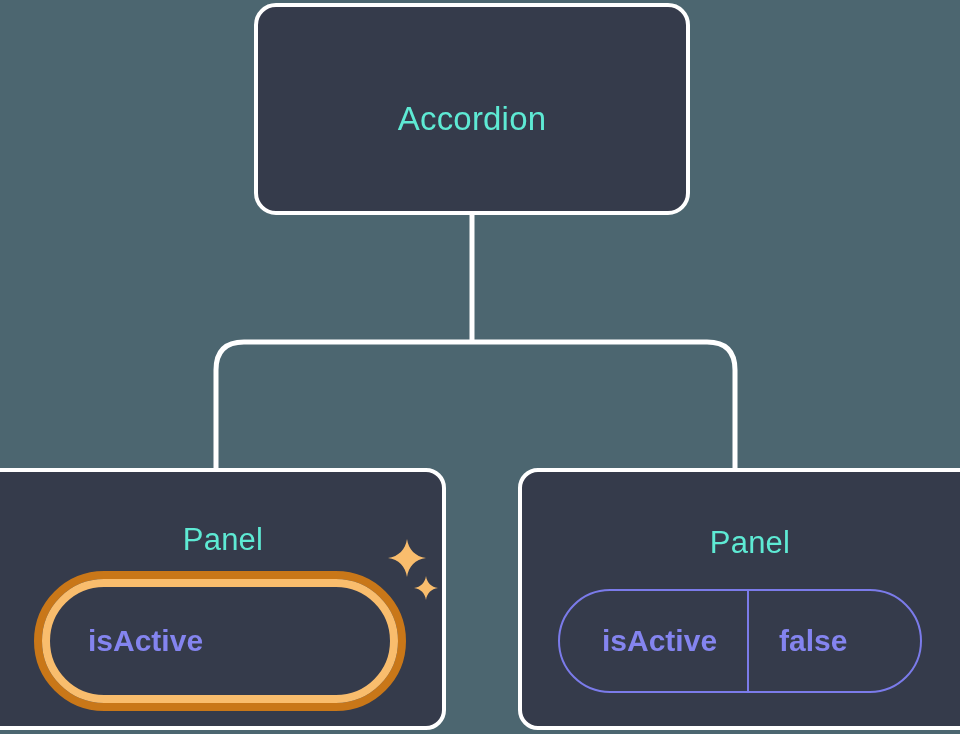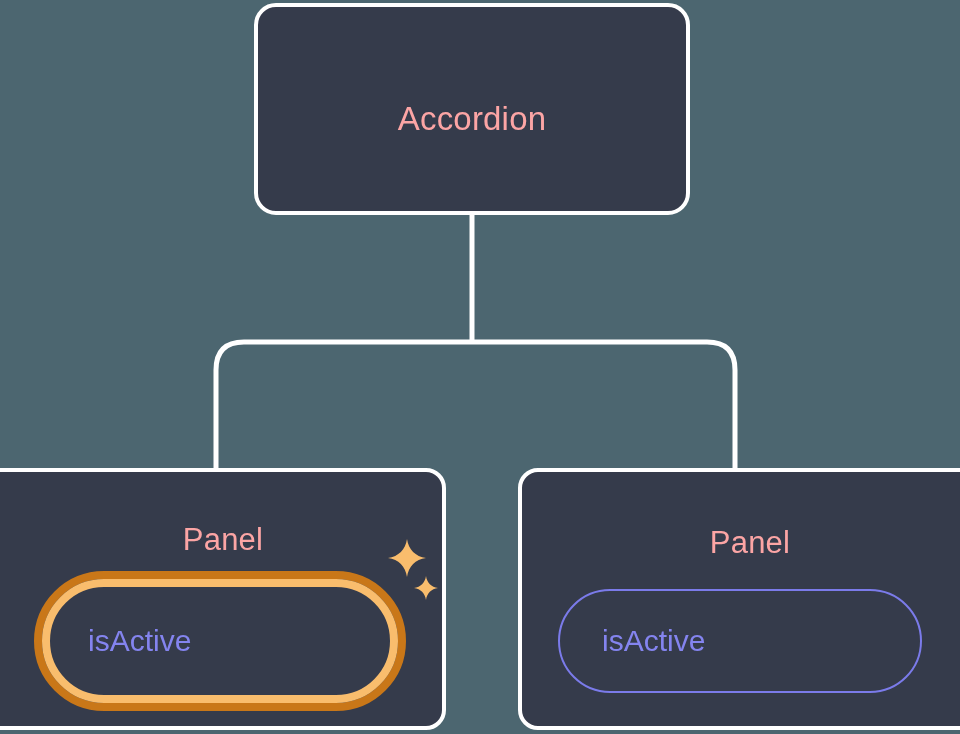--- a/index.html
+++ b/index.html
@@ -34,21 +34,21 @@
     box-sizing: border-box;
     background: #353b4b;
     border: 4px solid #ffffff;
     border-radius: 20px;
   }
   .node-title {
     position: absolute;
     left: 0;
     right: 0;
     text-align: center;
-    color: #fca5a5;
+    color: #5eead4;
     font-size: 31px;
     font-weight: 400;
     letter-spacing: 0.2px;
     white-space: nowrap;
   }
 
   
   #node-root {
     left: 254px;
     top: 3px;
@@ -86,21 +86,21 @@
     border: 2px solid #7b7bea;
     border-radius: 999px;
     background: transparent;
   }
   .pill-cell {
     display: flex;
     align-items: center;
     justify-content: center;
     color: #8484ef;
     font-size: 30px;
-    font-weight: 400;
+    font-weight: 700;
     white-space: nowrap;
   }
   .pill-key   { flex: 0 0 auto; padding: 0 30px 0 42px; }
   .pill-val   { flex: 0 0 auto; padding: 0 42px 0 30px;
                 border-left: 2px solid #7b7bea; }
 
   #pill-panel-1 {
     left: 558px;
     top: 589px;
     width: 364px;
@@ -177,15 +177,16 @@
   <svg class="sparkle" id="sparkle-small" viewBox="0 0 40 40">
     <path d="M20 0 C21.6 11.2 28.8 18.4 40 20 C28.8 21.6 21.6 28.8 20 40 C18.4 28.8 11.2 21.6 0 20 C11.2 18.4 18.4 11.2 20 0 Z" fill="#f9bd6d"></path>
   </svg>
 
   <div class="node" id="node-panel-1">
     <div class="node-title">Panel</div>
   </div>
 
   <div class="pill" id="pill-panel-1">
     <div class="pill-cell pill-key">isActive</div>
+    <div class="pill-cell pill-val">false</div>
   </div>
 
 </div>
 
 </body></html>

